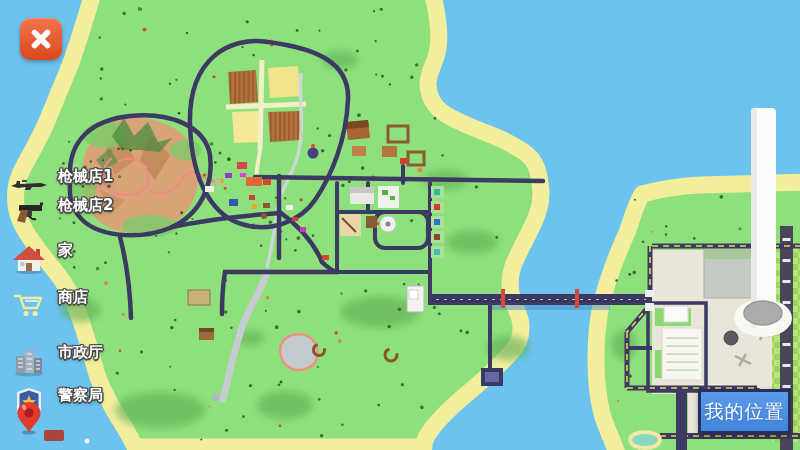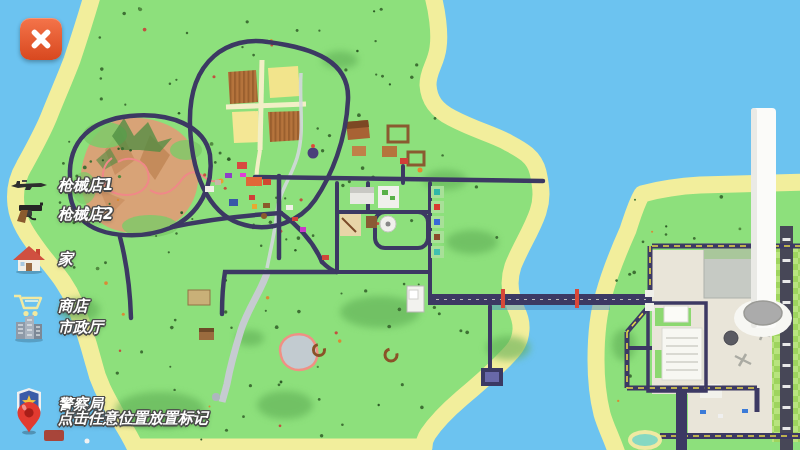--- a/index.html
+++ b/index.html
@@ -4,21 +4,21 @@
 <style>
   html,body{margin:0;padding:0;background:#222;}
   .stage{position:relative;width:800px;height:450px;overflow:hidden;
          font-family:"DejaVu Sans",sans-serif;background:#6CC3F0;}
   svg.map{position:absolute;left:0;top:0;}
   .close-btn{position:absolute;left:20px;top:18px;width:42px;height:42px;border:none;
     border-radius:10px;background:linear-gradient(180deg,#F4744A,#D8481F);
     box-shadow:0 2px 4px rgba(0,0,0,.3), inset 0 1px 0 rgba(255,255,255,.25);
     display:flex;align-items:center;justify-content:center;cursor:pointer;padding:0;}
   .legend{position:absolute;left:0;top:0;width:260px;}
-  .legend-row{position:absolute;left:8px;display:flex;align-items:center;gap:8px;height:36px;font-style:italic;}
+  .legend-row{position:absolute;left:8px;display:flex;gap:8px;height:36px;}
   .icon-box{width:42px;display:flex;justify-content:center;align-items:center;}
   .legend-label{color:#fff;font-size:15px;font-weight:bold;white-space:nowrap;
     text-shadow:-1.5px 0 #4a4a4a,1.5px 0 #4a4a4a,0 -1.5px #4a4a4a,0 1.5px #4a4a4a,
       -1px -1px #4a4a4a,1px -1px #4a4a4a,-1px 1px #4a4a4a,1px 1px #4a4a4a,0 2px 4px rgba(0,0,0,.35);}
   .loc-btn{position:absolute;left:698px;top:389px;width:93px;height:45px;box-sizing:border-box;
     background:linear-gradient(180deg,#5C9BEA,#4285DF);border:3px solid #27305A;
     display:flex;align-items:center;justify-content:center;color:#fff;font-size:19px;
     font-weight:500;letter-spacing:1px;cursor:pointer;box-shadow:0 2px 5px rgba(0,0,0,.3);
     font-family:"DejaVu Sans",sans-serif;text-shadow:0 1px 2px rgba(0,0,0,.25);}
 </style>
@@ -494,21 +494,21 @@
         <svg width="32" height="28" viewBox="0 0 32 28">
           <path d="M1,4 L7,4 L11,16 L24,16 L28,6 L9,6" fill="none" stroke="#F2E9A0" stroke-width="2.4" stroke-linejoin="round"></path>
           <circle cx="13" cy="21.5" r="2.6" fill="#F2E9A0"></circle>
           <circle cx="22" cy="21.5" r="2.6" fill="#F2E9A0"></circle>
           <path d="M12,9 L25,9" stroke="#FFFDE0" stroke-width="1.4"></path>
         </svg>
       </span>
       <span class="legend-label">商店</span>
     </div>
 
-    <div class="legend-row" style="top:309px">
+    <div class="legend-row" style="top:343px">
       <span class="icon-box">
         <svg width="34" height="32" viewBox="0 0 34 32">
           <ellipse cx="17" cy="29" rx="14" ry="2.5" fill="rgba(0,0,0,.18)"></ellipse>
           <rect x="4" y="11" width="9" height="17" fill="#8E9AA8"></rect>
           <path d="M13,6 L22,4 L22,28 L13,28 Z" fill="#A8B2BE"></path>
           <rect x="22" y="13" width="8" height="15" fill="#7C8896"></rect>
           <g stroke="#E8ECF0" stroke-width="1.2">
             <path d="M6,14 L11,14"></path>
               <path d="M6,18 L11,18"></path>
               <path d="M6,22 L11,22"></path>
@@ -542,19 +542,19 @@
 
     <div class="legend-row" style="top:400px">
       <span class="icon-box">
         <svg width="26" height="34" viewBox="0 0 26 34">
           <ellipse cx="13" cy="31.5" rx="7" ry="2" fill="rgba(0,0,0,.25)"></ellipse>
           <path d="M13,1 C19.5,1 24.5,6 24.5,12 C24.5,19.5 16.5,24.5 13,31.5 C9.5,24.5 1.5,19.5 1.5,12 C1.5,6 6.5,1 13,1 Z" fill="#E23A30"></path>
           <circle cx="13" cy="11.8" r="4.6" fill="#A81E18"></circle>
           <ellipse cx="8.2" cy="6.5" rx="2" ry="3" fill="rgba(255,255,255,.45)" transform="rotate(-25 8.2 6.5)"></ellipse>
         </svg>
       </span>
-      <span class="legend-label">点击任意位置放置标记</span>
     </div>
 
   </div>
 
+  <div class="loc-btn">我的位置</div>
 
 </div>
 
 </body></html>

